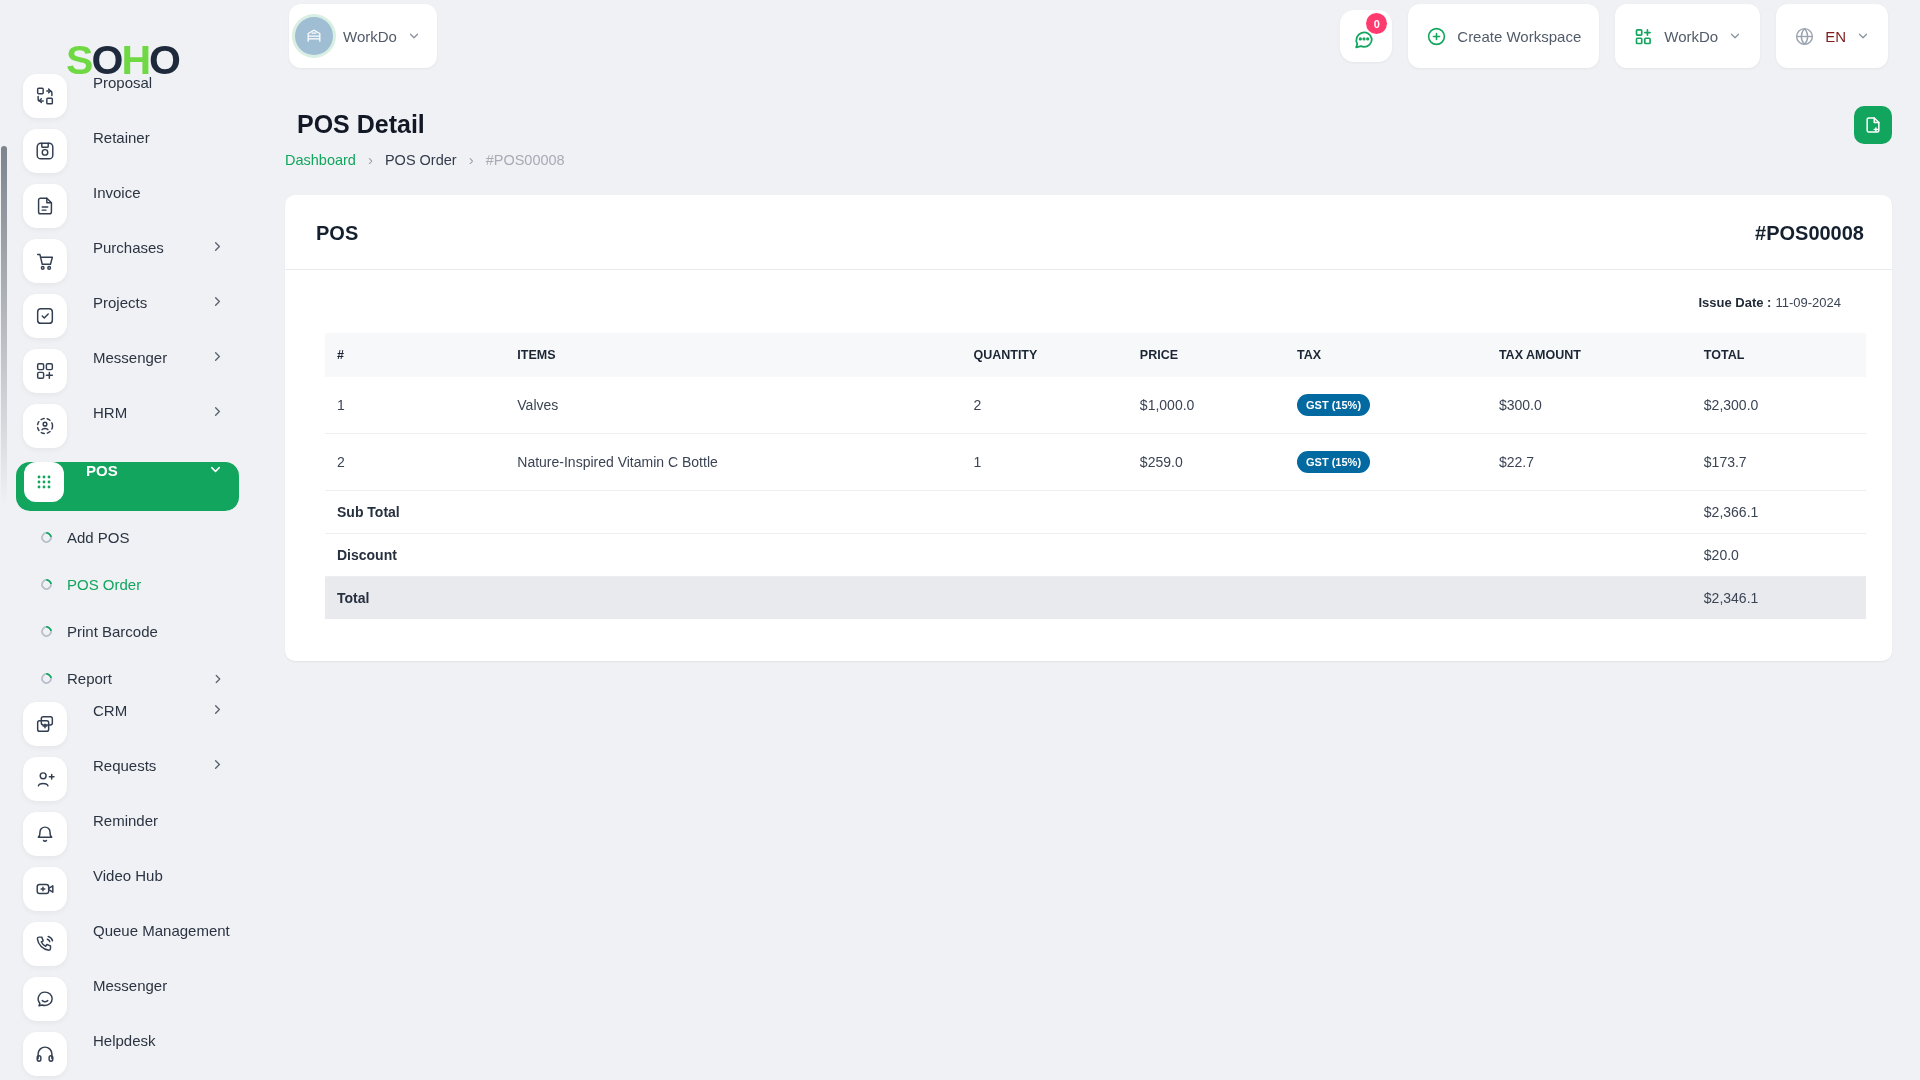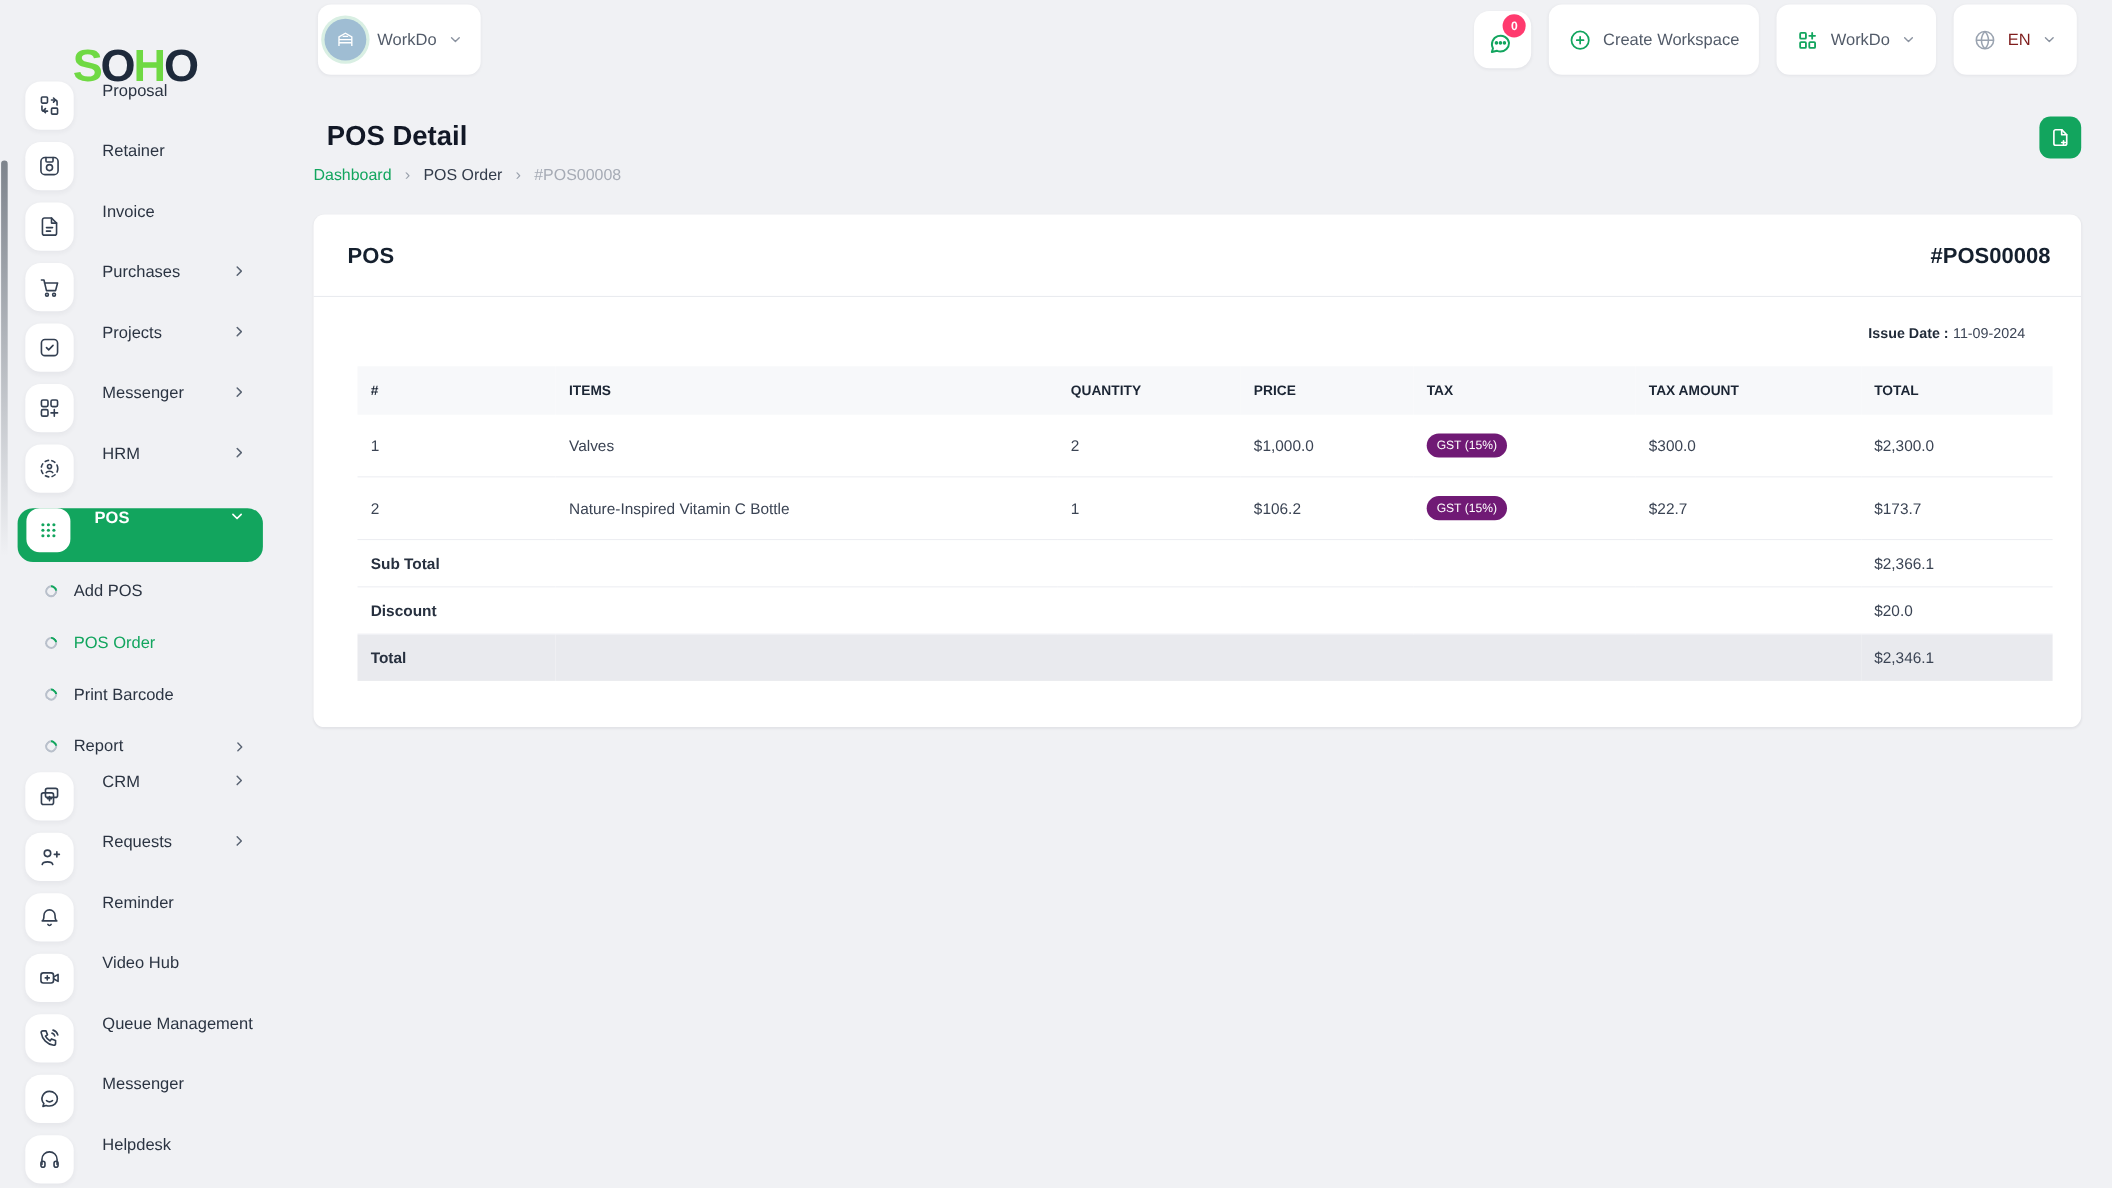--- a/index.html
+++ b/index.html
@@ -102,22 +102,22 @@
   .issue-value { margin-left:4px; }
 
   .table-wrap { padding:0 26px 42px 40px; }
   table { width:100%; border-collapse:collapse; }
   th {
     background:#f7f8fa; font-size:12.5px; font-weight:700; color:#1b2534;
     text-align:left; padding:15px 12px; white-space:nowrap;
   }
   td { font-size:14px; color:#3b4454; padding:17px 12px; border-bottom:1px solid #edeef2; }
   .tax-badge {
-    display:inline-block; background:#701a75; color:#fff;
-    font-size:11px; font-weight:400; padding:5px 9px; border-radius:11px; white-space:nowrap;
+    display:inline-block; background:#0369a1; color:#fff;
+    font-size:11px; font-weight:700; padding:5px 9px; border-radius:11px; white-space:nowrap;
   }
   tr.sum td { padding:13px 12px; }
   .sum-label { font-weight:700; color:#27303f; }
   tr.total-row td { background:#e9eaee; border-bottom:none; }
 </style>
 </head>
 <body>
 
 <header class="topbar">
   <div class="logo-area">
@@ -463,21 +463,21 @@
             <td>2</td>
             <td>$1,000.0</td>
             <td><span class="tax-badge">GST (15%)</span></td>
             <td>$300.0</td>
             <td>$2,300.0</td>
           </tr>
           <tr>
             <td>2</td>
             <td>Nature-Inspired Vitamin C Bottle</td>
             <td>1</td>
-            <td>$106.2</td>
+            <td>$259.0</td>
             <td><span class="tax-badge">GST (15%)</span></td>
             <td>$22.7</td>
             <td>$173.7</td>
           </tr>
           <tr class="sum">
             <td class="sum-label">Sub Total</td>
             <td colspan="5"></td>
             <td>$2,366.1</td>
           </tr>
           <tr class="sum">

